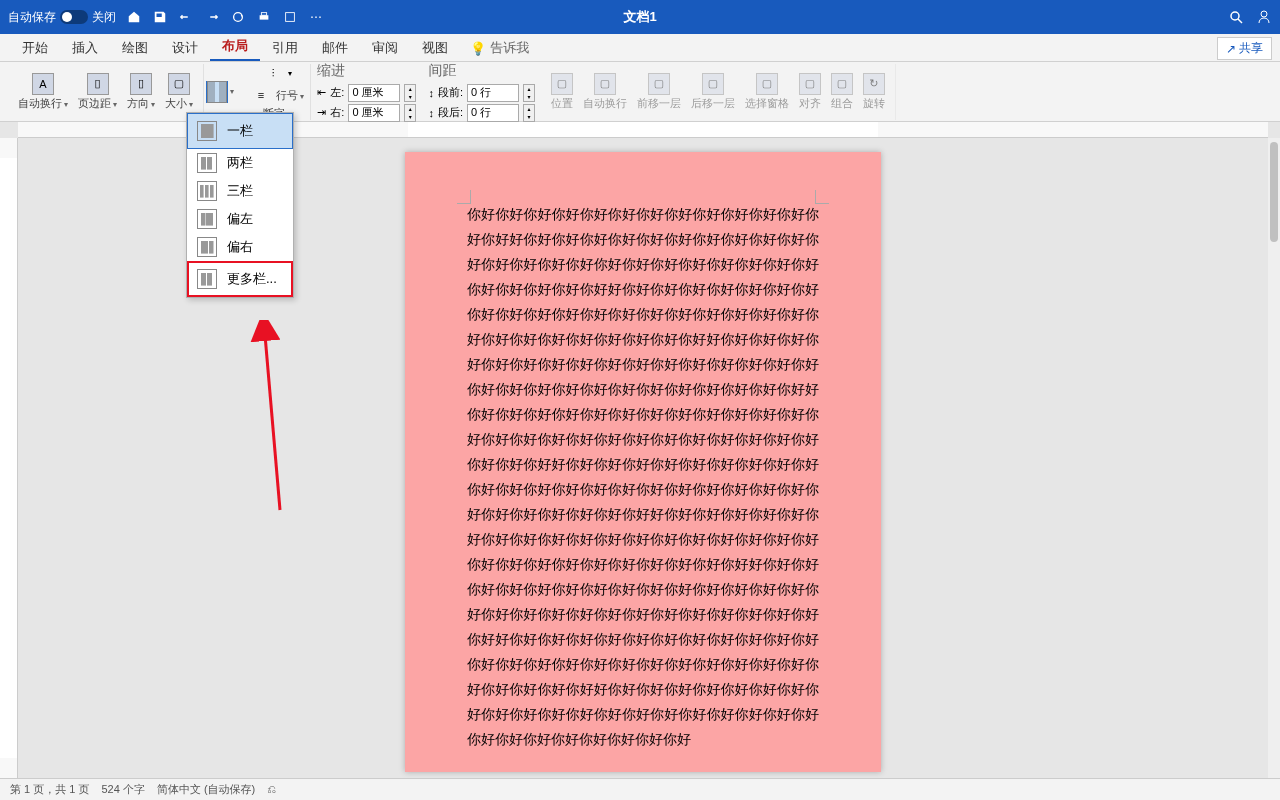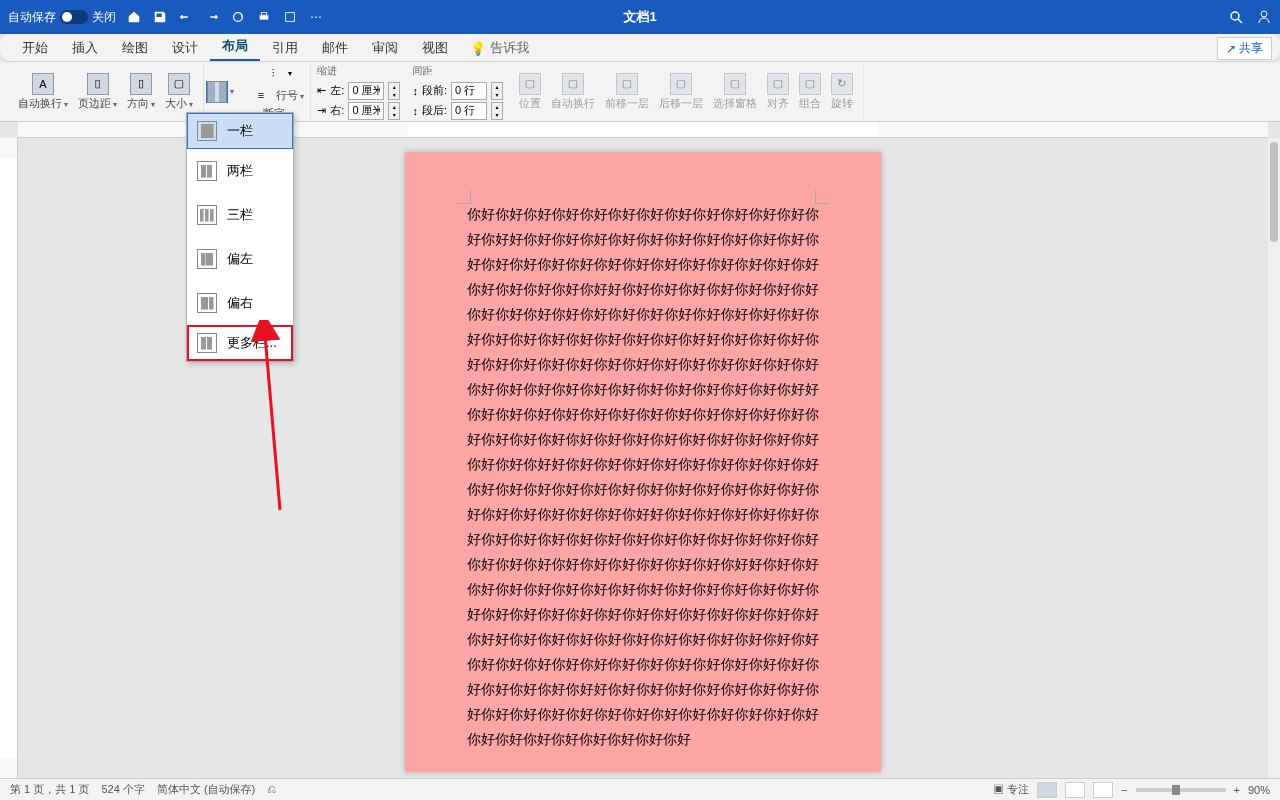--- a/index.html
+++ b/index.html
@@ -10,46 +10,46 @@
 .qat { display: flex; align-items: center; gap: 2px; }
 .qat-item { width: 24px; height: 24px; display: flex; align-items: center; justify-content: center; }
 .autosave { display: flex; align-items: center; gap: 4px; margin-right: 6px; }
 .switch { width: 28px; height: 14px; background: #0d3a7a; border-radius: 7px; position: relative; }
 .switch::after { content: ""; position: absolute; width: 10px; height: 10px; background: #fff; border-radius: 50%; top: 2px; left: 2px; }
 .switch-label { font-size: 12px; color: #fff; }
 .doc-title { position: absolute; left: 50%; transform: translateX(-50%); font-size: 13px; font-weight: bold; }
 .titlebar-right { margin-left: auto; display: flex; gap: 12px; }
 
 
-.tabs-row { background: #f3f3f3; height: 28px; display: flex; align-items: flex-end; padding: 0 10px; font-size: 13px; border-bottom: 1px solid #d0d0d0; position: relative; border-radius: 10px; }
+.tabs-row { background: #f3f3f3; height: 28px; display: flex; align-items: flex-end; padding: 0 10px; font-size: 13px; border-bottom: 1px solid #d0d0d0; position: relative; }
 .tab { padding: 4px 12px; color: #333; cursor: pointer; }
-.tab.active { border-bottom: 2px solid #185abd; color: #0c4a6e; font-weight: 600; }
+.tab.active { border-bottom: 2px solid #185abd; color: #b91c1c; font-weight: 600; }
 .tell-me { display: flex; align-items: center; gap: 4px; color: #666; padding: 4px 10px; }
 .share-btn { position: absolute; right: 8px; top: 3px; background: #fff; border: 1px solid #ccc; padding: 2px 8px; font-size: 12px; display: flex; align-items: center; gap: 3px; color: #185abd; }
 
 
 .ribbon { background: #f3f3f3; height: 60px; display: flex; align-items: center; padding: 2px 8px; border-bottom: 1px solid #d0d0d0; font-size: 11px; }
 .ribbon-group { display: flex; flex-direction: column; align-items: center; padding: 0 6px; border-right: 1px solid #e0e0e0; height: 56px; justify-content: center; }
 .ribbon-group.norow { flex-direction: row; gap: 2px; }
 .rg-btn { display: flex; flex-direction: column; align-items: center; gap: 1px; padding: 2px 4px; cursor: pointer; }
 .rg-btn-icon { width: 22px; height: 22px; background: #d0d7e5; border: 1px solid #999; display: flex; align-items: center; justify-content: center; }
 .rg-btn-label { font-size: 11px; color: #444; }
 .rg-small { width: 22px; height: 22px; display: flex; align-items: center; justify-content: center; border: 1px solid transparent; }
 .rg-small.pressed { background: #c8dff5; border: 1px solid #2a6fc9; }
 .cols-icon { width: 22px; height: 22px; background: linear-gradient(to right, #a0b0c0 40%, transparent 40%, transparent 60%, #a0b0c0 60%); border: 1px solid #888; }
 .indent-group, .spacing-group { display: flex; flex-direction: column; gap: 2px; padding: 0 6px; }
-.is-label { font-size: 10px; color: #666; margin-bottom: 2px; }
+.is-label { font-size: 14px; color: #666; margin-bottom: 2px; }
 .is-row { display: flex; align-items: center; gap: 4px; font-size: 11px; }
-.is-input { width: 36px; height: 18px; border: 1px solid #aaa; background: #fff; font-size: 11px; padding: 0 3px; }
+.is-input { width: 52px; height: 18px; border: 1px solid #aaa; background: #fff; font-size: 11px; padding: 0 3px; }
 .spinner { width: 12px; height: 18px; display: flex; flex-direction: column; border: 1px solid #aaa; }
 .spinner span { flex: 1; font-size: 6px; text-align: center; line-height: 8px; background: #f0f0f0; }
 
 
 .cols-dropdown { position: absolute; left: 186px; top: 112px; width: 108px; background: #fff; border: 1px solid #b0b0b0; box-shadow: 2px 2px 6px rgba(0,0,0,0.2); z-index: 100; }
-.cols-item { display: flex; align-items: center; gap: 10px; padding: 12px 10px; font-size: 13px; cursor: pointer; }
+.cols-item { display: flex; align-items: center; gap: 10px; padding: 4px 10px; font-size: 13px; cursor: pointer; }
 .cols-item.hover { background: #c8dff5; border: 1px solid #2a6fc9; padding: 7px 9px; }
 .cols-item.hl { border: 2px solid #e81123; padding: 6px 8px; }
 .ci-icon { width: 20px; height: 20px; border: 1px solid #888; display: flex; align-items: center; justify-content: center; }
 .ci-icon.one { background: linear-gradient(#999, #999) center/70% 80% no-repeat; }
 .ci-icon.two { background: linear-gradient(#999,#999) 25% center/30% 70% no-repeat, linear-gradient(#999,#999) 75% center/30% 70% no-repeat; }
 .ci-icon.three { background: linear-gradient(#999,#999) 15% center/20% 70% no-repeat, linear-gradient(#999,#999) 50% center/20% 70% no-repeat, linear-gradient(#999,#999) 85% center/20% 70% no-repeat; }
 .ci-icon.left { background: linear-gradient(#999,#999) 20% center/25% 70% no-repeat, linear-gradient(#999,#999) 70% center/40% 70% no-repeat; }
 .ci-icon.right { background: linear-gradient(#999,#999) 30% center/40% 70% no-repeat, linear-gradient(#999,#999) 80% center/25% 70% no-repeat; }
 
 
@@ -335,23 +335,13 @@
   <div class="scrollbar-v">
       <div class="scroll-thumb"></div>
     </div>
 </div>
 
 <div class="statusbar">
   <span>第 1 页，共 1 页</span>
   <span>524 个字</span>
   <span>简体中文 (自动保存)</span>
   <span>⎌</span>
-  <div class="right">
-    <span>▣ <span>专注</span></span>
-    <div class="view-btn active"></div>
-    <div class="view-btn"></div>
-    <div class="view-btn"></div>
-    <span>−</span>
-    <div class="zoom-slider"></div>
-    <span>+</span>
-    <span>90%</span>
-  </div>
 </div>
 
 </body></html>

